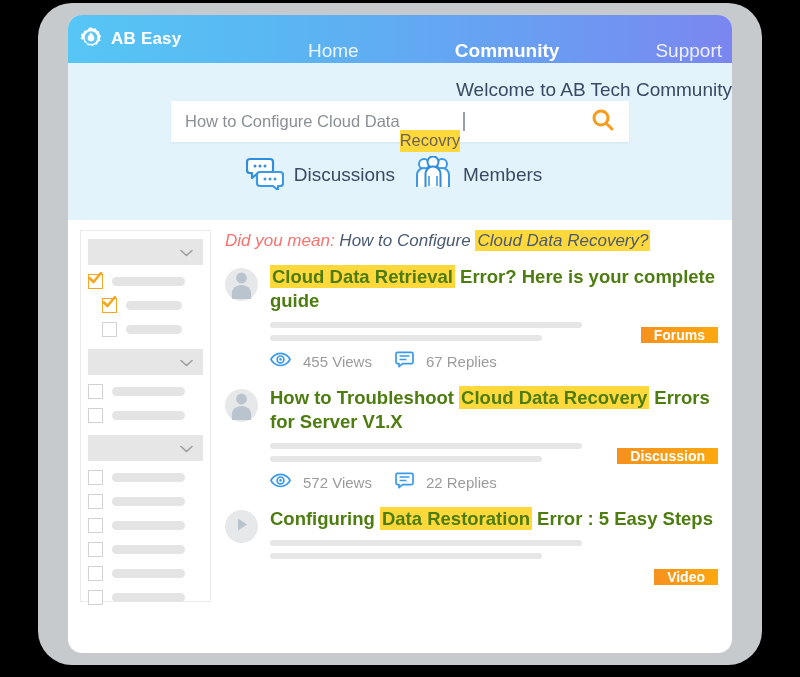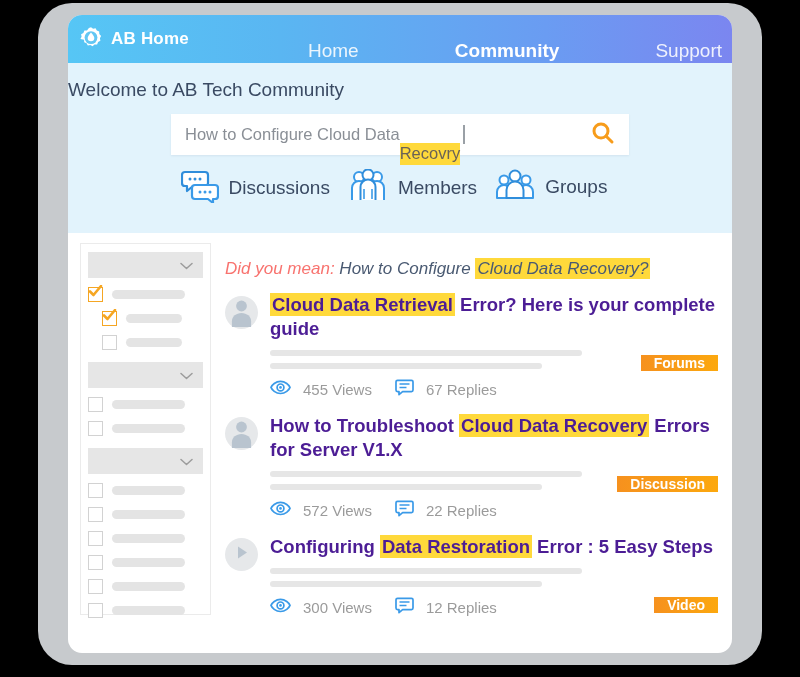--- a/index.html
+++ b/index.html
@@ -80,24 +80,23 @@
     opacity: 1;
   }
 
   
   #hero {
     background: #e2f3fc;
     padding-top: 16px;
     padding-bottom: 14px;
   }
   #welcome {
-    text-align: left;
+    text-align: right;
     color: #3a4a63;
     font-size: 19px;
-    margin-bottom: 13px;
   }
   #search-wrap {
     width: 458px;
     height: 41px;
     margin: 0 auto;
     background: #ffffff;
     display: flex;
     align-items: center;
     box-shadow: 0 1px 2px rgba(80,100,130,.10);
   }
@@ -206,21 +205,21 @@
 
   
   #results {
     flex: 1;
     padding-left: 14px;
     padding-right: 14px;
   }
   #did-you-mean {
     font-style: italic;
     font-size: 17px;
-    margin: 16px 0 14px 0;
+    margin: 1px 0 14px 0;
     white-space: nowrap;
   }
   #dym-prefix { color: #f8736f; }
   #dym-mid { color: #4a5a72; }
   #dym-highlight {
     color: #4a5a72;
     background: #ffd93b;
     padding: 1px 2px;
   }
 
@@ -237,21 +236,21 @@
     margin-right: 12px;
     margin-top: 3px;
     display: flex;
     align-items: center;
     justify-content: center;
   }
   .result-body { flex: 1; min-width: 0; }
   .result-title {
     font-size: 18.5px;
     font-weight: bold;
-    color: #4c1d95;
+    color: #4d7c0f;
     line-height: 1.30;
     margin-bottom: 9px;
   }
   .result-title .hl {
     background: #ffd93b;
     padding: 1px 2px;
   }
   .skeleton-line {
     height: 6px;
     border-radius: 4px;
@@ -296,21 +295,21 @@
 
     <div id="topbar">
       <div id="brand">
         <span>
           <svg class="gear-svg" width="26" height="26" viewBox="0 0 26 26">
             <path fill="#ffffff" d="M13 1.2l2.1 1.5 2.5-.5 1.2 2.3 2.4 1 .1 2.6 1.8 1.9-1.2 2.3.5 2.5-2.3 1.2-1 2.4-2.6.1-1.9 1.8-2.3-1.2-2.5.5-1.2-2.3-2.4-1-.1-2.6L2.4 13l1.2-2.3-.5-2.5 2.3-1.2 1-2.4 2.6-.1L10.9 2z"></path>
             <circle cx="13" cy="11.6" r="6.4" fill="#62c7f4"></circle>
             <path fill="#ffffff" d="M13 6.4c2.2 2.6 3.3 4.3 3.3 5.6a3.3 3.3 0 0 1-6.6 0c0-1.3 1.1-3 3.3-5.6z"></path>
           </svg>
         </span>
-        <span id="brand-name">AB Home</span>
+        <span id="brand-name">AB Easy</span>
       </div>
       <div id="nav-links">
         <span class="nav-link">Home</span>
         <span class="nav-link active">Community</span>
         <span class="nav-link">Support</span>
       </div>
     </div>
 
     <div id="hero">
       <div id="welcome">Welcome to AB Tech Community</div>
@@ -358,33 +357,20 @@
               <path d="M22 31V19a7 7 0 0 1 14 0v12" fill="#ffffff" stroke="#3a9ae8" stroke-width="2"></path>
               <circle cx="20" cy="6" r="5.5" fill="#ffffff" stroke="#2f8ddb" stroke-width="2"></circle>
               <path d="M12.5 31V18a7.5 7.5 0 0 1 15 0v13" fill="#ffffff" stroke="#2f8ddb" stroke-width="2"></path>
               <line x1="16" y1="20" x2="16" y2="30" stroke="#3a9ae8" stroke-width="1.6"></line>
               <line x1="24" y1="20" x2="24" y2="30" stroke="#3a9ae8" stroke-width="1.6"></line>
             </svg>
           </span>
           <span class="category-label">Members</span>
         </div>
 
-        <div class="category">
-          <span>
-            <svg width="40" height="32" viewBox="0 0 40 32">
-              <circle cx="9" cy="11" r="4.5" fill="#ffffff" stroke="#3a9ae8" stroke-width="2"></circle>
-              <path d="M2 29v-6a7 7 0 0 1 14 0v6z" fill="#ffffff" stroke="#3a9ae8" stroke-width="2" stroke-linejoin="round"></path>
-              <circle cx="31" cy="11" r="4.5" fill="#ffffff" stroke="#3a9ae8" stroke-width="2"></circle>
-              <path d="M24 29v-6a7 7 0 0 1 14 0v6z" fill="#ffffff" stroke="#3a9ae8" stroke-width="2" stroke-linejoin="round"></path>
-              <circle cx="20" cy="7" r="5.5" fill="#ffffff" stroke="#2f8ddb" stroke-width="2"></circle>
-              <path d="M11.5 29v-8a8.5 8.5 0 0 1 17 0v8z" fill="#ffffff" stroke="#2f8ddb" stroke-width="2" stroke-linejoin="round"></path>
-            </svg>
-          </span>
-          <span class="category-label">Groups</span>
-        </div>
 
       </div>
     </div>
 
     <div id="content">
 
       <div id="sidebar">
 
         <div class="accordion-head">
           <span>
@@ -565,43 +551,20 @@
                   <path d="M13 10.5l9 6-9 6z" fill="#b9c4cf"></path>
                 </svg>
               </span>
             </div>
             <div class="result-body">
               <div class="result-title">
                 <span>Configuring </span><span class="hl">Data Restoration</span><span> Error : 5 Easy Steps</span>
               </div>
               <div class="skeleton-line l1"></div>
               <div class="skeleton-line l2"></div>
-              <div class="result-meta">
-                <span class="meta-item">
-                  <span>
-                    <svg width="21" height="15" viewBox="0 0 21 15">
-                        <path d="M10.5 1.3C5.6 1.3 1.9 5 1 7.4c.9 2.4 4.6 6.1 9.5 6.1s8.6-3.7 9.5-6.1c-.9-2.4-4.6-6.1-9.5-6.1z" fill="none" stroke="#3a9ae8" stroke-width="1.7"></path>
-                        <circle cx="10.5" cy="7.4" r="3.4" fill="none" stroke="#3a9ae8" stroke-width="1.7"></circle>
-                        <circle cx="10.5" cy="7.4" r="1.3" fill="#3a9ae8"></circle>
-                      </svg>
-                  </span>
-                  <span>300 Views</span>
-                </span>
-                <span class="meta-gap"></span>
-                <span class="meta-item">
-                  <span>
-                    <svg width="19" height="17" viewBox="0 0 19 17">
-                        <path d="M2.5 1.3h14a1.5 1.5 0 0 1 1.5 1.5v8.3a1.5 1.5 0 0 1-1.5 1.5h-8.9l-3.6 3v-3H2.5A1.5 1.5 0 0 1 1 11.1V2.8a1.5 1.5 0 0 1 1.5-1.5z" fill="none" stroke="#3a9ae8" stroke-width="1.7" stroke-linejoin="round"></path>
-                        <line x1="4.5" y1="5" x2="14.5" y2="5" stroke="#3a9ae8" stroke-width="1.5"></line>
-                        <line x1="4.5" y1="8.5" x2="11.5" y2="8.5" stroke="#3a9ae8" stroke-width="1.5"></line>
-                      </svg>
-                  </span>
-                  <span>12 Replies</span>
-                </span>
-              </div>
             </div>
           </div>
           <span class="badge" style="top:62px;">Video</span>
         </div>
 
       </div>
     </div>
 
   </div>
 </div>

